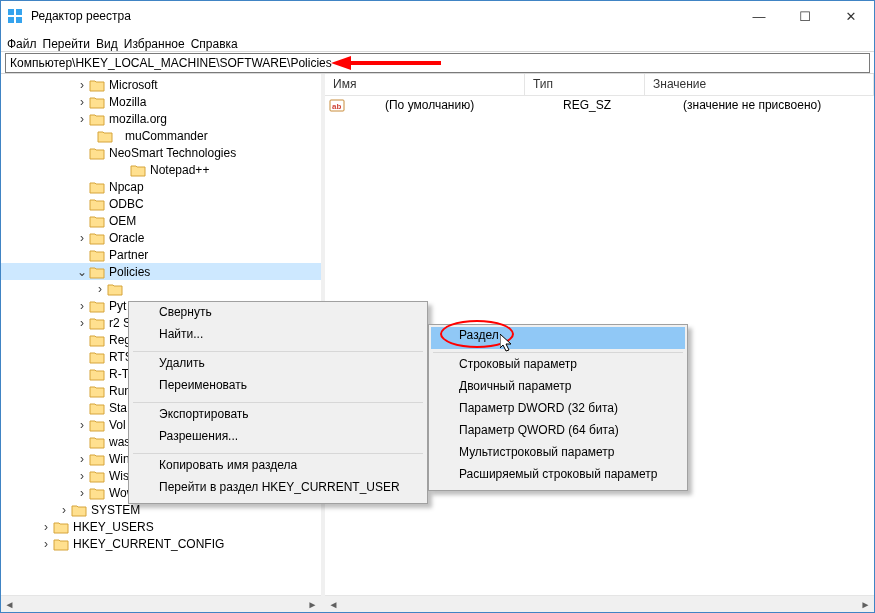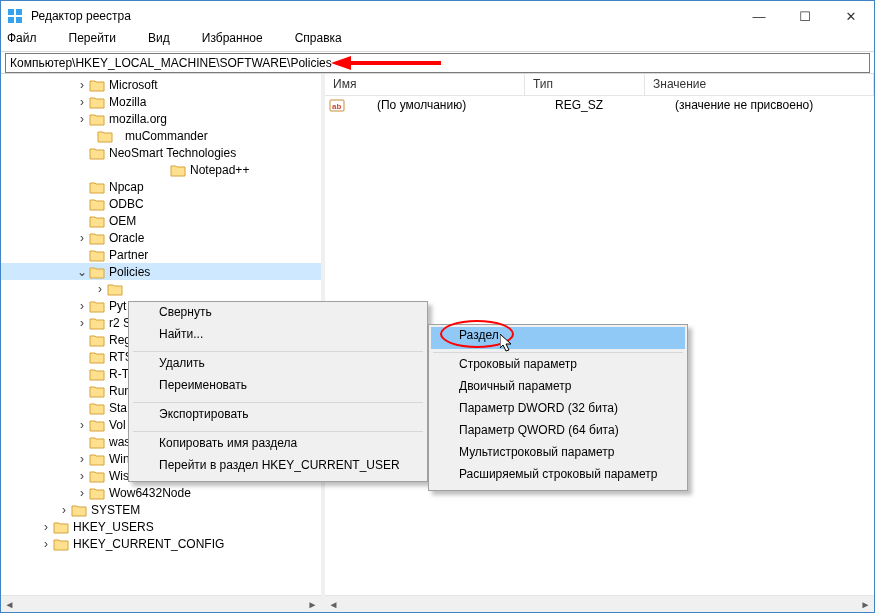--- a/index.html
+++ b/index.html
@@ -3,39 +3,39 @@
 <meta charset="utf-8">
 <style>
   * { box-sizing: border-box; font-family: "Segoe UI", Tahoma, sans-serif; }
   body { margin: 0; width: 875px; height: 613px; background: #fff; overflow: hidden; position: relative; }
   .window { width: 875px; height: 613px; border: 1px solid #4084c4; display: flex; flex-direction: column; }
   .titlebar { height: 30px; display: flex; align-items: center; padding-left: 6px; background: #fff; }
   .titleicon { width: 16px; height: 16px; margin-right: 8px; display:flex;align-items:center;justify-content:center;}
   .titletext { font-size: 12px; flex:1; }
   .winbtns { display:flex; }
   .winbtn { width: 46px; height: 30px; display:flex; align-items:center; justify-content:center; font-size:13px; color:#333;}
-  .menubar { height: 20px; display:flex; align-items:flex-start; padding: 0 6px; font-size:12px; gap:32px;}
+  .menubar { height: 20px; display:flex; align-items:flex-end; padding: 0 6px; font-size:12px; gap:6px;}
   .menubar span { cursor:default; }
   .addrbar { height: 23px; border-top:1px solid #d9d9d9; border-bottom:1px solid #d9d9d9; display:flex; align-items:center; position:relative;}
   .addrin { flex:1; height: 20px; margin:1px 4px; border:1px solid #7a7a7a; font-size:12px; padding:1px 4px; }
   .arrow-annot { position:absolute; left:330px; top:2px; pointer-events:none;}
   .panes { flex:1; display:flex; min-height:0; }
   .splitter { width:4px; background:#f0f0f0; cursor:col-resize;}
   .treepane { width:320px; overflow:hidden; font-size:12px; padding-top:2px; position:relative;}
   .treepane .node { height:17px; display:flex; align-items:center; white-space:nowrap;}
   .tw { display:inline-block; width:14px; text-align:center; color:#404040; font-size:12px; line-height:14px;}
   .fold { width:16px; height:14px; margin-right:4px; display:inline-flex;}
   .sel { background:#cde8ff; }
   .listpane { flex:1; display:flex; flex-direction:column; min-width:0;}
   .listhdr { height:22px; display:flex; border-bottom:1px solid #e5e5e5; font-size:12px; color:#333;}
   .listhdr .col { padding:3px 8px; border-right:1px solid #e5e5e5; }
   .listbody { flex:1; font-size:12px; position:relative;}
   .listrow { height:18px; display:flex; align-items:center; }
   .listrow .cell { padding:0 8px; white-space:nowrap;}
-  .ab-icon { width:36px;height:16px;margin-left:4px;margin-right:4px;display:inline-flex;}
+  .ab-icon { width:36px;height:16px;margin-left:4px;margin-right:12px;display:inline-flex;}
   .scroll-h { height:17px; background:#f0f0f0; border-top:1px solid #e5e5e5; position:relative;}
   .scroll-h .sbtn { width:17px;height:17px;display:inline-flex;align-items:center;justify-content:center;position:absolute;top:0;font-size:10px;color:#606060;}
   .scroll-h .sbtn.l{left:0;} .scroll-h .sbtn.r{right:0;}
 
   
   .ctxmenu { position:absolute; background:#f0f0f0; border:1px solid #a0a0a0; box-shadow:4px 4px 4px rgba(0,0,0,.25); font-size:12px; padding:2px;}
   .ctxmenu .mi { height:22px; display:flex; align-items:center; padding:0 30px 7px 28px; white-space:nowrap; position:relative;}
   .ctxmenu .mi.hov { background:#90c8f6; }
   .ctxmenu .sep { height:1px; background:#d7d7d7; margin:3px 2px;}
   .ctxmenu .mi .sub { position:absolute; right:6px; font-size:10px;}
@@ -121,21 +121,21 @@
         </div>
         <div class="node" style="padding-left: 74px;">
           <span class="tw"></span>
           <span class="fold">
             <svg width="16" height="14">
               <path d="M1 3 h5 l1 1 h8 v9 h-14 z" fill="#ffe08f" stroke="#d6a43a"></path>
             </svg>
           </span>
           <span>NeoSmart Technologies</span>
         </div>
-        <div class="node" style="padding-left: 115px; margin-left: 40px;">
+        <div class="node" style="padding-left: 115px;">
           <span class="tw"></span>
           <span class="fold">
             <svg width="16" height="14">
               <path d="M1 3 h5 l1 1 h8 v9 h-14 z" fill="#ffe08f" stroke="#d6a43a"></path>
             </svg>
           </span>
           <span>Notepad++</span>
         </div>
         <div class="node" style="padding-left: 74px;">
           <span class="tw"></span>
@@ -380,20 +380,23 @@
   <div class="mi">
       <span>Удалить</span>
     </div>
   <div class="mi">
       <span>Переименовать</span>
     </div>
   <div class="sep"></div>
   <div class="mi">
       <span>Экспортировать</span>
     </div>
+  <div class="mi">
+      <span>Разрешения...</span>
+    </div>
   <div class="sep"></div>
   <div class="mi">
       <span>Копировать имя раздела</span>
     </div>
   <div class="mi">
       <span>Перейти в раздел HKEY_CURRENT_USER</span>
     </div>
 </div>
 
 <div class="ctxmenu" style="left:428px; top:324px; width:260px;">

